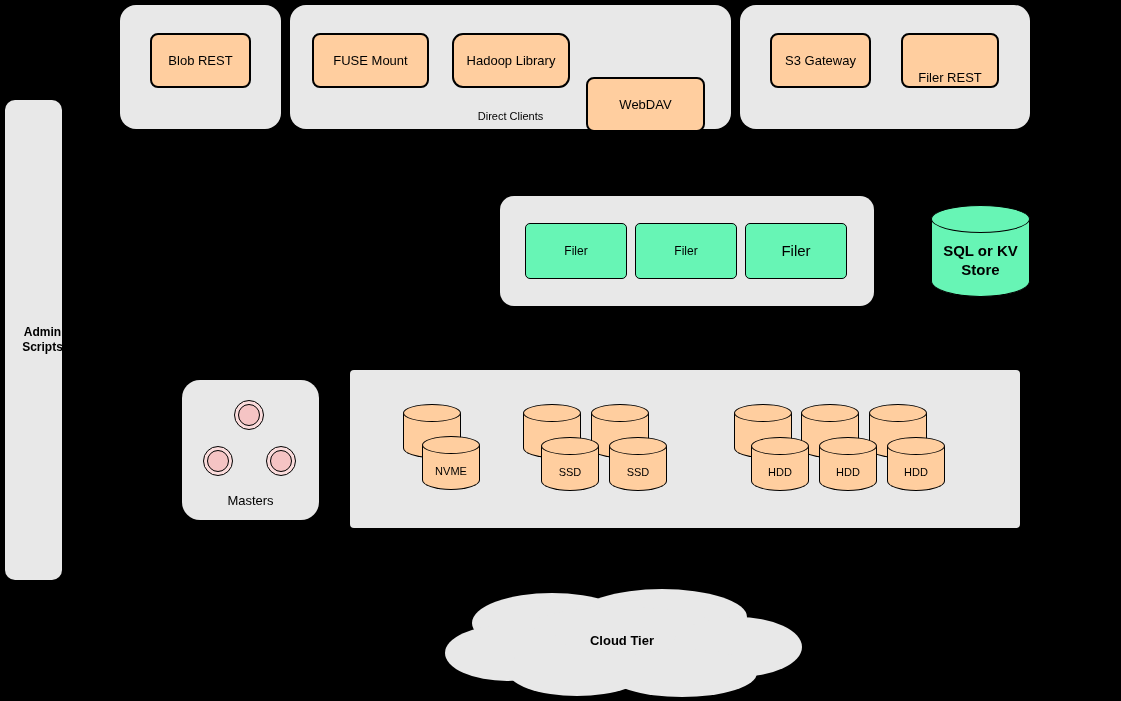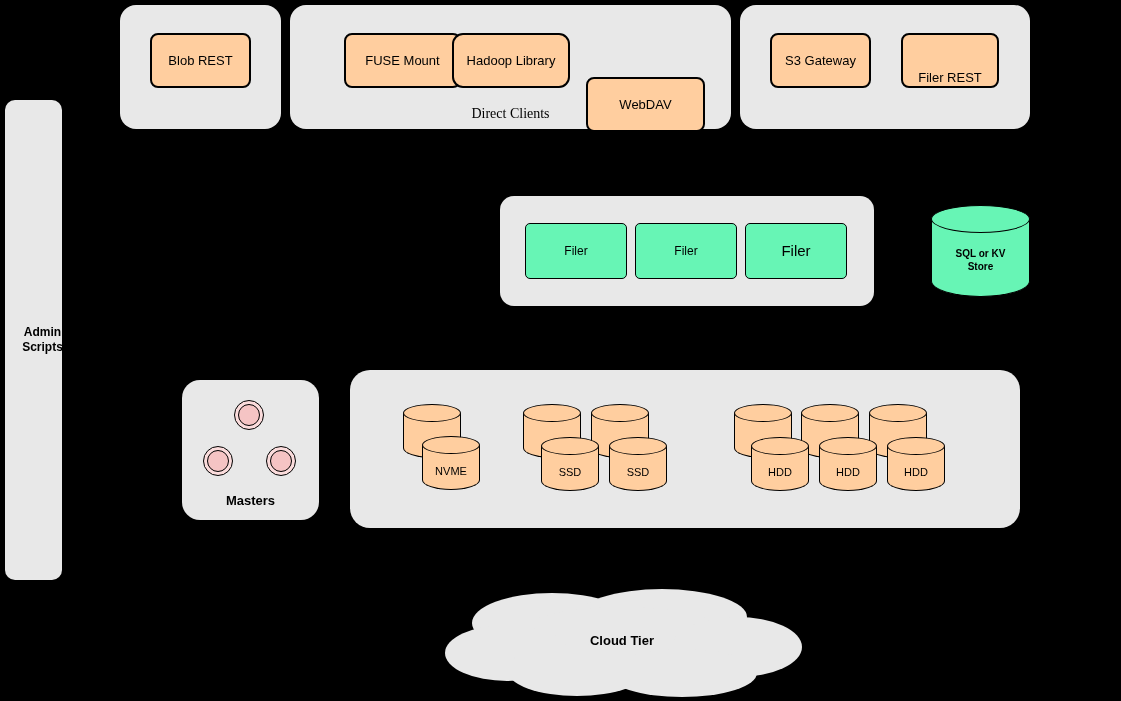--- a/index.html
+++ b/index.html
@@ -11,48 +11,48 @@
   .admin { left:5px; top:100px; width:57px; height:480px; border-radius:10px;
            display:flex; align-items:center; justify-content:center; }
   .admin .label { font-weight:bold; font-size:12px; text-align:center; line-height:1.25; }
   .pre { white-space:pre-line; }
 
   .blob-group    { left:120px; top:5px;  width:161px; height:124px; }
   .clients-group { left:290px; top:5px;  width:441px; height:124px; }
   .gateway-group { left:740px; top:5px;  width:290px; height:124px; }
   .filer-group   { left:500px; top:196px; width:374px; height:110px; border-radius:14px; }
   .masters-group { left:182px; top:380px; width:137px; height:140px; border-radius:18px; }
-  .volume-group  { left:350px; top:370px; width:670px; height:158px; border-radius:20px; }
+  .volume-group  { left:350px; top:370px; width:670px; height:158px; border-radius:4px; }
 
   .node { position:absolute; height:55px; border:2px solid #000; border-radius:8px;
           display:flex; align-items:center; justify-content:center;
           font-size:13px; text-align:center; line-height:1.2; }
   .node.orange { background:#ffce9f; }
   .node.green  { background:#67f5b5; border-width:1.5px; border-radius:5px; height:56px; font-size:12px; }
   .node.big-label { font-size:15px; }
 
-  .group-caption { position:absolute; left:0; right:0; bottom:7px; text-align:center; font-size:14px;font-family:Liberation Serif, serif; }
-  .group-title   { position:absolute; left:0; right:0; top:113px; text-align:center; font-weight:bold; font-size:13px; }
+  .group-caption { position:absolute; left:0; right:0; bottom:7px; text-align:center; font-size:11px; }
+  .group-title   { position:absolute; left:0; right:0; top:113px; text-align:center; font-weight:normal; font-size:13px; }
 
   
   .cyl { position:absolute; width:58px; height:54px; }
   .cyl-top  { position:absolute; left:0; top:0; width:100%; height:18px; border-radius:50%;
               background:#ffce9f; border:1.6px solid #000; z-index:2; }
   .cyl-body { position:absolute; left:0; top:9px; width:100%; height:45px;
               background:#ffce9f; border:1.6px solid #000; border-top:none;
               border-radius:0 0 29px 29px / 0 0 10px 10px; z-index:1; }
   .cyl-label { position:absolute; left:0; right:0; top:16px; bottom:0; z-index:3;
                display:flex; align-items:center; justify-content:center;
                font-size:11px; text-align:center; }
 
   .green-cyl { width:99px; height:92px; }
   .green-cyl .cyl-top  { height:28px; background:#67f5b5; }
   .green-cyl .cyl-body { top:14px; height:78px; background:#67f5b5;
                          border-radius:0 0 49px 49px / 0 0 16px 16px; }
-  .green-cyl .cyl-label { top:18px; font-weight:bold; font-size:10px; line-height:1.3; }
+  .green-cyl .cyl-label { top:18px; font-weight:bold; font-size:15px; line-height:1.3; }
 
   
   .mcircle { position:absolute; width:30px; height:30px; border-radius:50%;
              background:#fbdcdc; border:1.6px solid #000; }
   .mcircle::after { content:""; position:absolute; left:3px; top:3px; width:20px; height:20px;
                     border-radius:50%; background:#f5c4c4; border:1.6px solid #000; }
 
   
   .cloud { position:absolute; left:437px; top:585px; width:370px; height:115px; }
   .cloud svg { position:absolute; left:0; top:0; }
@@ -69,21 +69,21 @@
 Scripts</span>
   </div>
 
   <div class="panel blob-group">
     <div class="node orange" style="left:30px; top:28px; width:101px;">
       <span>Blob REST</span>
     </div>
   </div>
 
   <div class="panel clients-group">
-    <div class="node orange" style="left:22px; top:28px; width:117px;margin-left:32px;">
+    <div class="node orange" style="left:22px; top:28px; width:117px;">
       <span>FUSE Mount</span>
     </div>
     <div class="node orange" style="left:162px; top:28px; width:118px;border-radius:11px;">
       <span>Hadoop Library</span>
     </div>
     <div class="node orange" style="left:296px; top:28px; width:119px;margin-top:44px;">
       <span>WebDAV</span>
     </div>
     <span class="group-caption">Direct Clients</span>
   </div>

